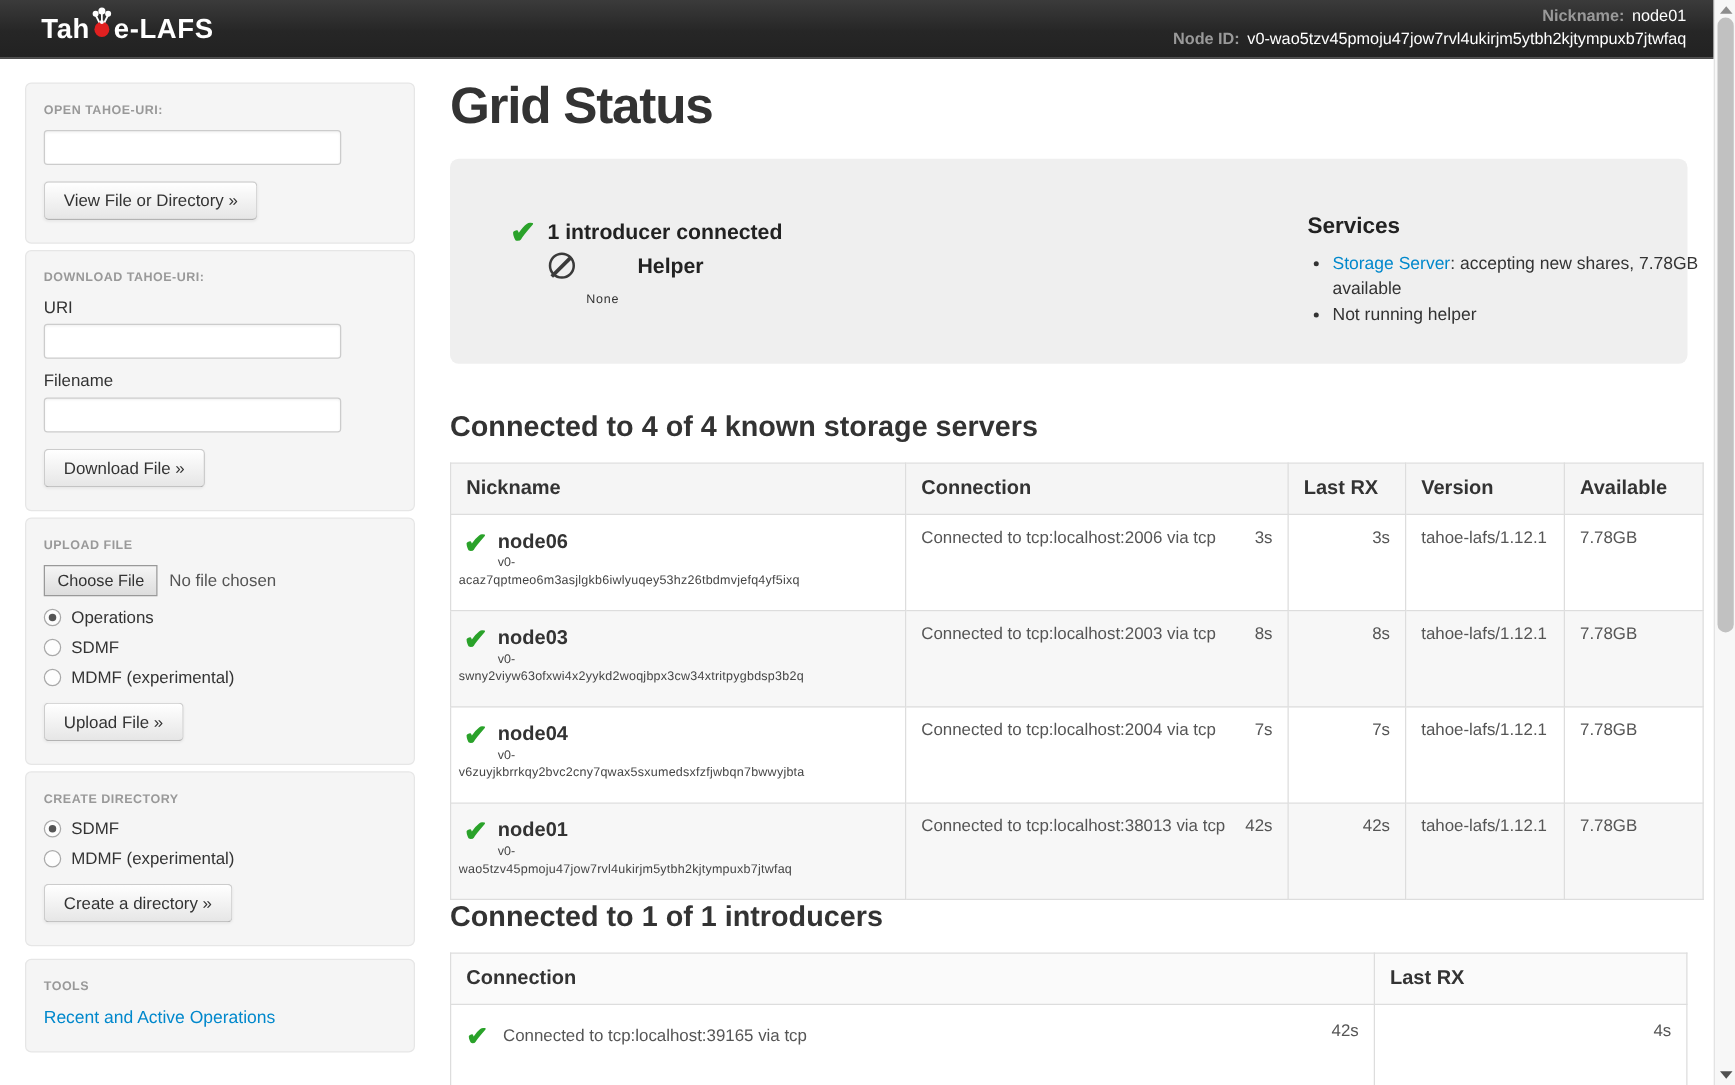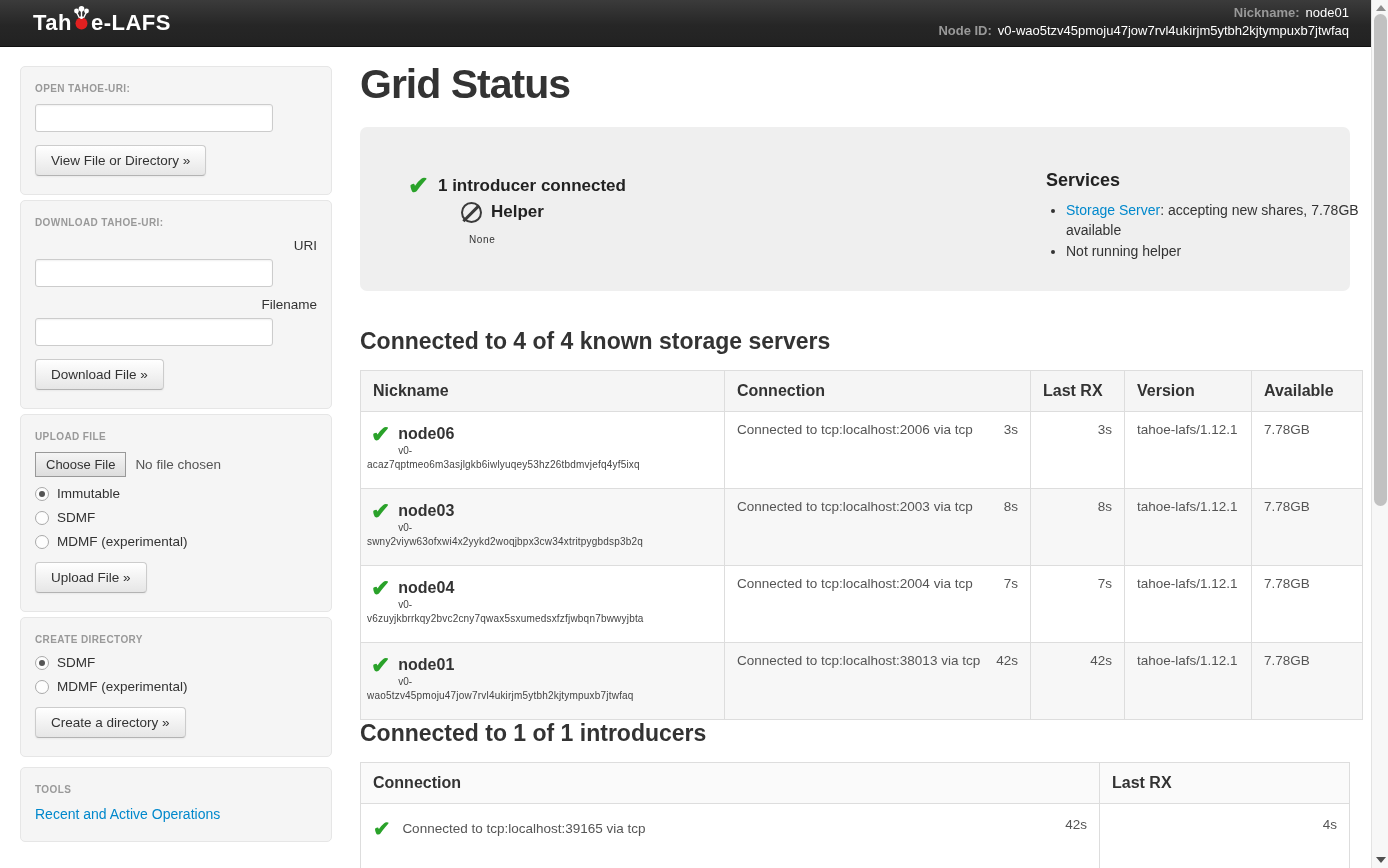--- a/index.html
+++ b/index.html
@@ -29,21 +29,21 @@
     border-bottom:6px solid #8d8d8d; }
   .sb-down { position:absolute; left:4px; bottom:5px; width:0; height:0;
     border-left:5px solid transparent; border-right:5px solid transparent;
     border-top:6px solid #505050; }
 
   
   .sidebar { position:absolute; left:20px; top:66px; width:312px; }
   .well { background:#f5f5f5; border:1px solid #e6e6e6; border-radius:5px;
     padding:16px 14px 18px 14px; margin-bottom:5px; }
   .side-label { color:#999; font-weight:bold; font-size:10px; letter-spacing:0.4px; margin-bottom:10px; }
-  .field-label { font-size:13.5px; color:#333; margin:10px 0 6px;text-align:right; }
+  .field-label { font-size:13.5px; color:#333; margin:10px 0 6px; }
   input.text { width:238px; height:28px; border:1px solid #ccc; border-radius:3px;
     padding:3px 6px; font-size:13px; background:#fff;
     box-shadow:inset 0 1px 2px rgba(0,0,0,.06); }
   .btn { display:inline-block; margin-top:13px; padding:7px 15px; font-size:13.5px;
     color:#333; background:linear-gradient(180deg,#fff,#e6e6e6);
     border:1px solid #ccc; border-bottom-color:#b3b3b3; border-radius:4px;
     cursor:pointer; box-shadow:0 1px 2px rgba(0,0,0,.05); white-space:nowrap;
     font-family:"Liberation Sans", sans-serif; }
   .file-row { display:flex; align-items:center; margin-bottom:6px; }
   .file-btn { padding:4px 10px; font-size:13px; color:#333;
@@ -60,21 +60,21 @@
   
   .main { position:absolute; left:360px; top:55px; width:990px; }
   h1.page-title { font-size:41px; font-weight:bold; color:#333; letter-spacing:-1px;
     margin:6px 0 19px; }
   .status-box { position:relative; background:#efefef; border-radius:7px;
     height:164px; margin-bottom:37px; }
   .intro-row { position:absolute; left:48px; top:44px; display:flex; align-items:center; }
   .check { color:#2aa22a; font-weight:bold; }
   .check.big { font-size:25px; margin-right:9px; }
   .intro-text { font-size:17px; font-weight:bold; color:#222; }
-  .helper-row { position:absolute; left:101px; top:75px; display:flex; align-items:flex-start; }
+  .helper-row { position:absolute; left:79px; top:75px; display:flex; align-items:center;gap:41px; }
   .no-icon { width:21px; height:21px; border:2.5px solid #3a3a3a; border-radius:50%;
     position:relative; margin-right:9px; flex:none; }
   .no-icon::after { content:''; position:absolute; left:-3px; top:7.5px; width:22px;
     height:2.5px; background:#3a3a3a; transform:rotate(-45deg); }
   .helper-none { position:absolute; left:109px; top:107px; font-size:10px;
     letter-spacing:0.6px; color:#333; }
   .services { position:absolute; left:686px; top:43px; width:330px; }
   .services h3 { font-size:18px; font-weight:bold; color:#222; margin-bottom:9px; }
   .services ul { margin-left:20px; }
   .services li { font-size:14px; color:#333; line-height:20px; margin-bottom:1px; }
@@ -161,21 +161,21 @@
     </div>
 
     <div class="well">
       <div class="side-label">UPLOAD FILE</div>
       <div class="file-row">
         <button class="file-btn">Choose File</button>
         <span class="file-status">No file chosen</span>
       </div>
       <div class="radio-row">
         <span class="radio checked"></span>
-        <span>Immutable</span>
+        <span>Operations</span>
       </div>
       <div class="radio-row">
         <span class="radio"></span>
         <span>SDMF</span>
       </div>
       <div class="radio-row">
         <span class="radio"></span>
         <span>MDMF (experimental)</span>
       </div>
       <div><button class="btn">Upload File »</button></div>

